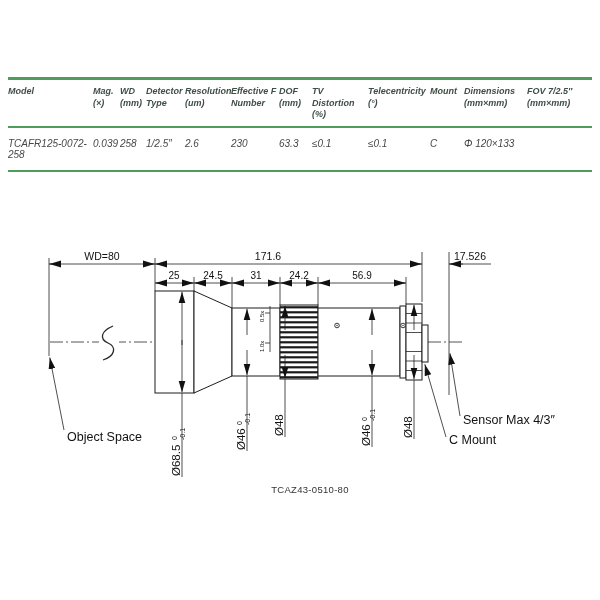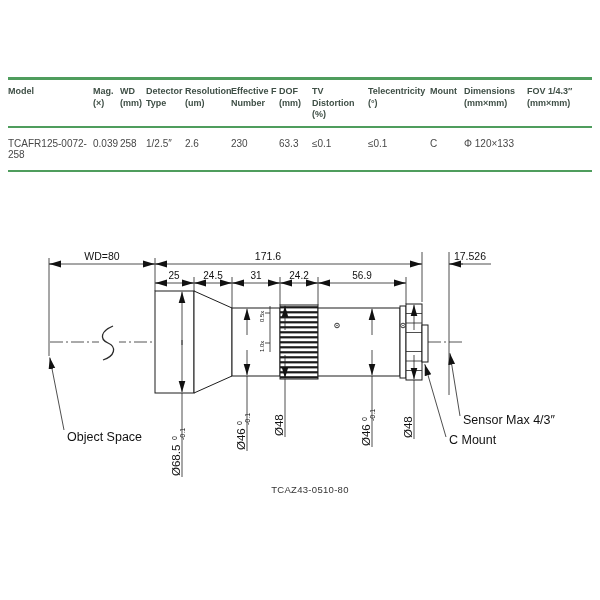--- a/index.html
+++ b/index.html
@@ -4,21 +4,21 @@
 <style>
   html,body { margin:0; padding:0; background:#fff; }
   .page { position:relative; width:600px; height:600px; background:#ffffff;
           font-family:"Liberation Sans", sans-serif; overflow:hidden; }
 
   
   .spec-table { position:absolute; top:77px; left:8px; width:584px; }
   .rule { background:#4f9d5d; height:2px; }
   .rule.top { height:3px; }
   .thead, .trow { display:grid;
-    grid-template-columns:85px 27px 26px 39px 46px 48px 33px 56px 62px 34px 63px 65px; }
+    grid-template-columns:85px 27px 26px 39px 46px 48px 33px 56px 62px 34px 63px 65px;font-style:italic; }
   .th { font-size:9px; font-weight:bold; color:#3f4f46; line-height:11.5px;
         padding:6px 2px 5px 0; }
   .th span { display:block; }
   .td { font-size:10px; color:#474747; padding:10px 2px 10px 0; }
 
   
   .drawing { position:absolute; top:235px; left:0; }
   .body-line   { fill:#ffffff; stroke:#1d1d1d; stroke-width:1; }
   .thin        { fill:none; stroke:#222222; stroke-width:0.8; }
   .dim-text    { font-size:10.5px; fill:#111; }
@@ -75,21 +75,21 @@
         </div>
       <div class="th">
           <span>Mount</span>
           <span></span>
         </div>
       <div class="th">
           <span>Dimensions</span>
           <span>(mm×mm)</span>
         </div>
       <div class="th">
-          <span>FOV 1/4.3″</span>
+          <span>FOV 7/2.5″</span>
           <span>(mm×mm)</span>
         </div>
     </div>
     <div class="rule"></div>
     <div class="trow">
       <div class="td">TCAFR125-0072-258</div>
       <div class="td">0.039</div>
       <div class="td">258</div>
       <div class="td">1/2.5″</div>
       <div class="td">2.6</div>

